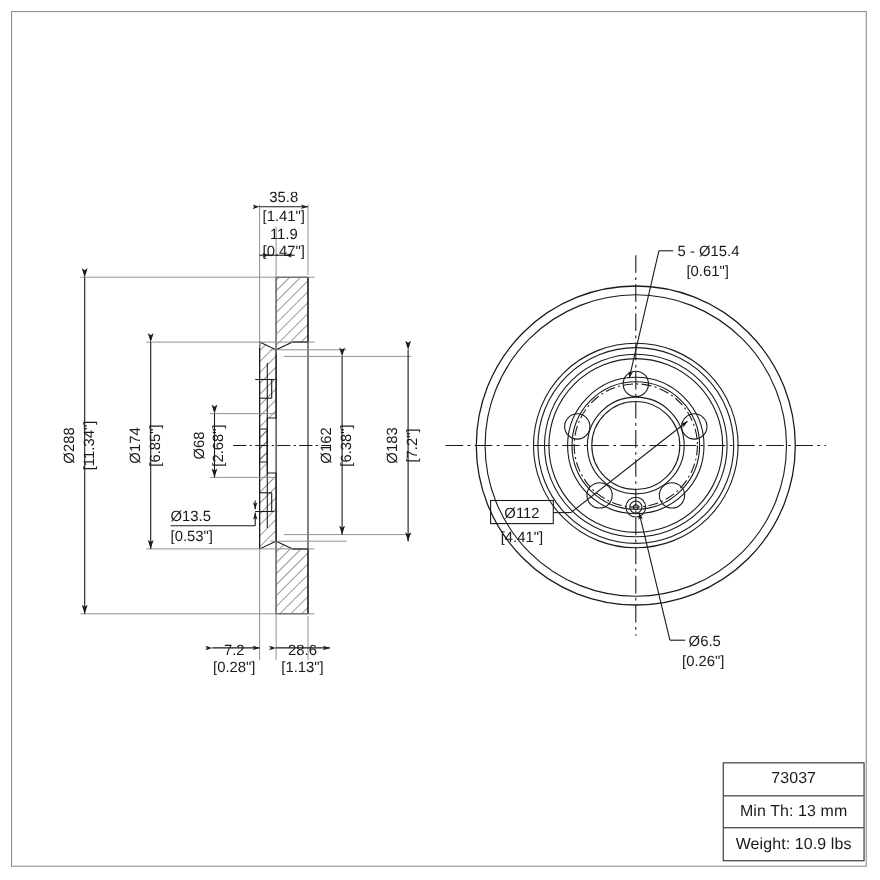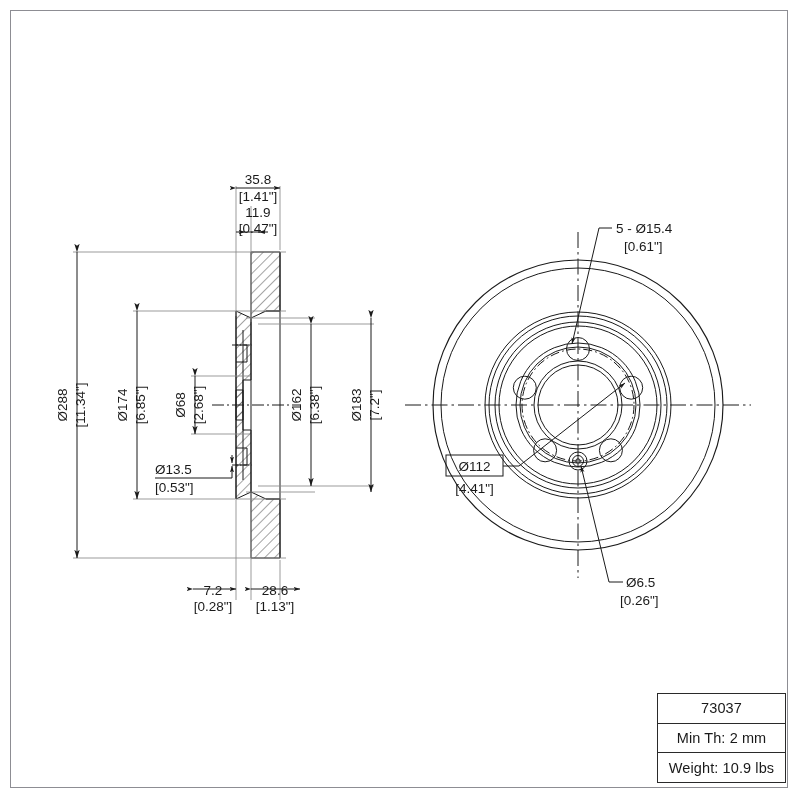--- a/index.html
+++ b/index.html
@@ -233,17 +233,17 @@
     <text class="dimtxt" text-anchor="middle" x="474.5" y="471">Ø112</text>
     <text class="dimtxt" text-anchor="middle" x="474.5" y="493">[4.41"]</text>
 
     <text class="dimtxt" text-anchor="start" x="626" y="587">Ø6.5</text>
     <text class="dimtxt" text-anchor="start" x="620" y="605">[0.26"]</text>
 
   </svg>
 
   <div id="titleblock">
     <div class="tb-row">73037</div>
-    <div class="tb-row">Min Th: 2 mm</div>
+    <div class="tb-row">Min Th: 13 mm</div>
     <div class="tb-row">Weight: 10.9 lbs</div>
   </div>
 
 </div>
 
 </body></html>

